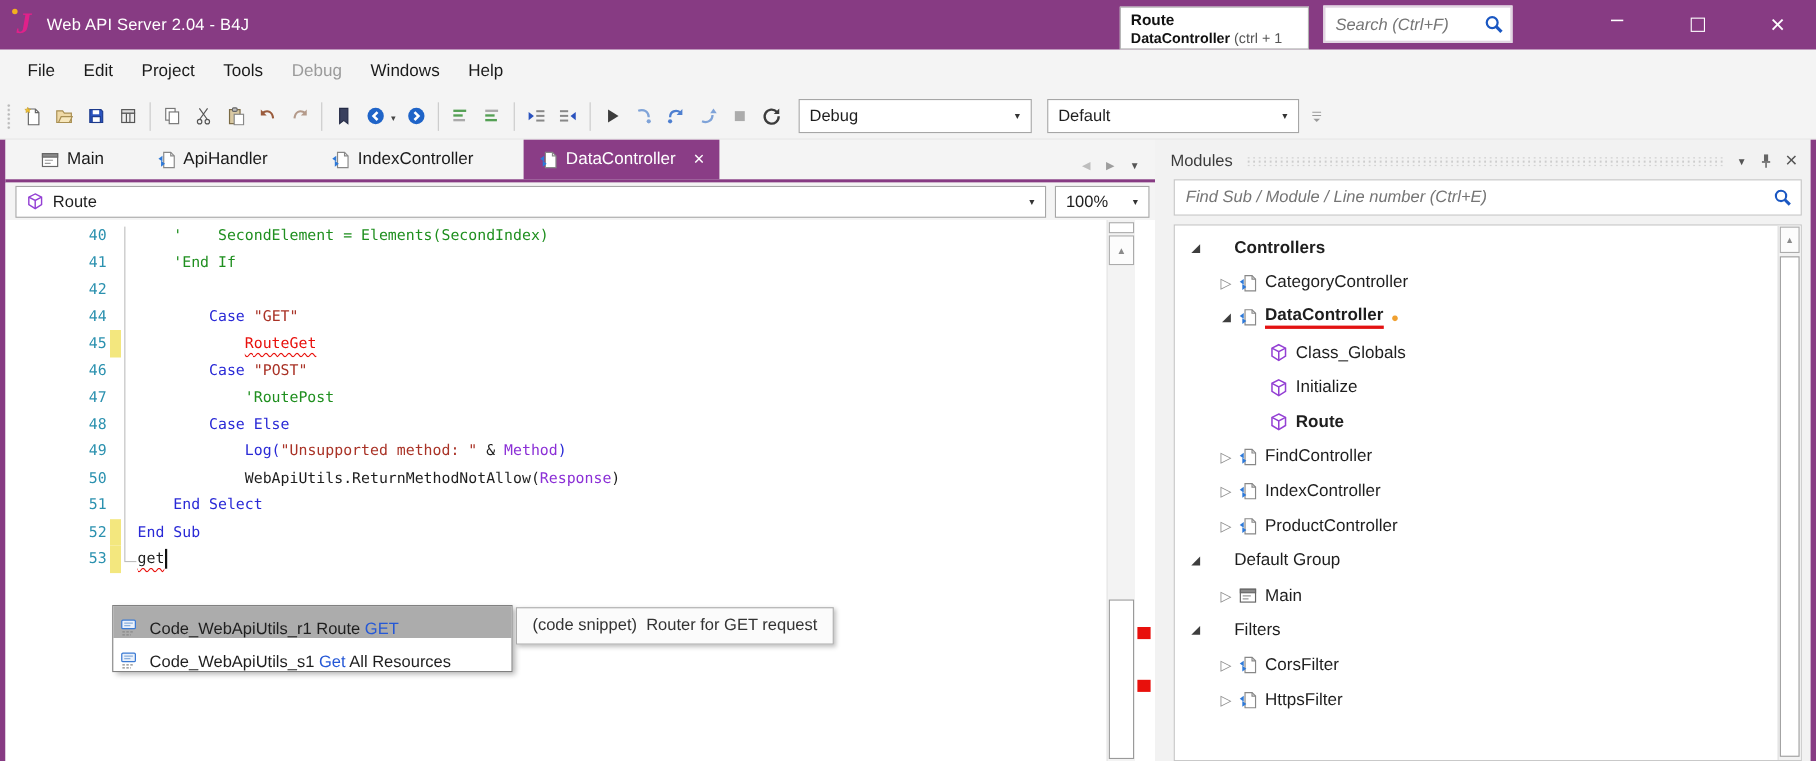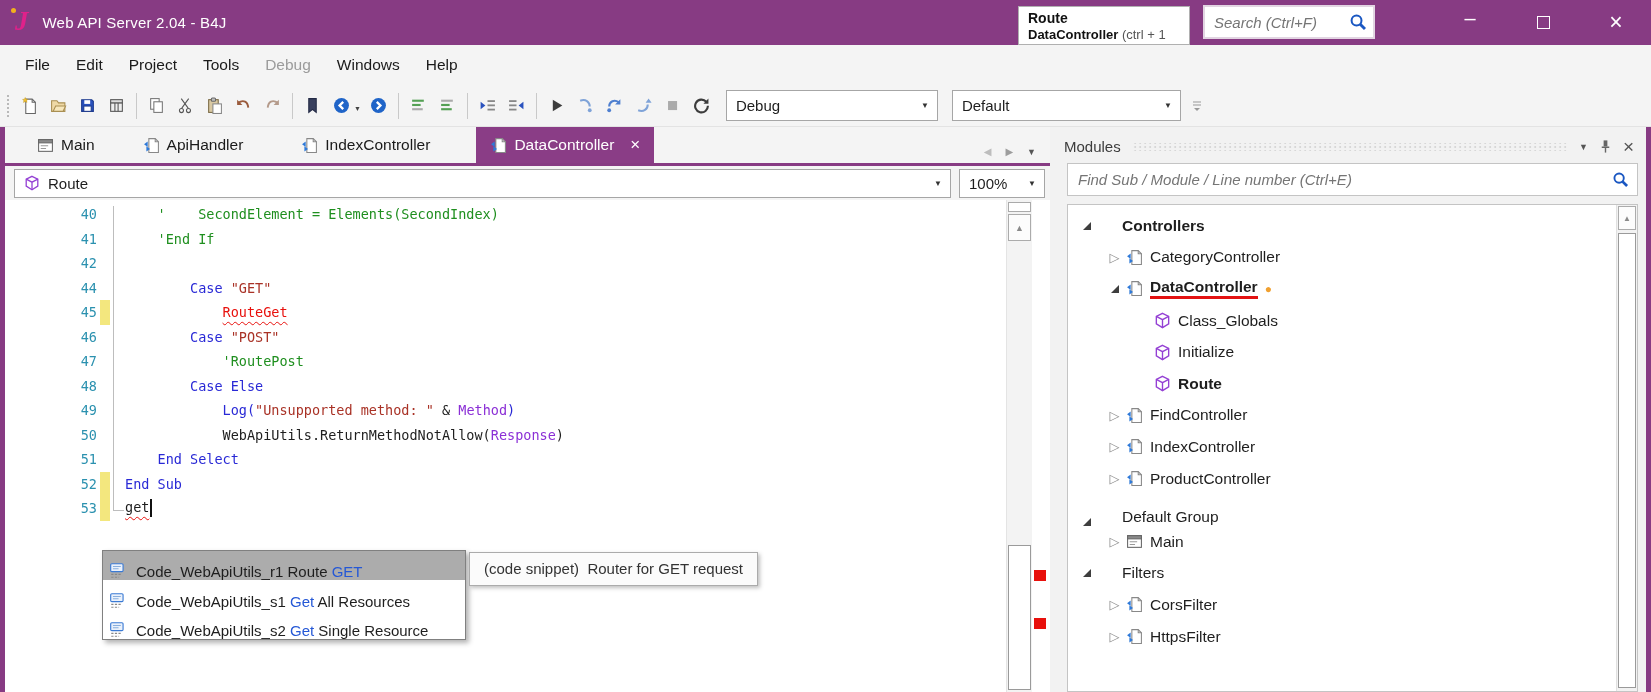--- a/index.html
+++ b/index.html
@@ -481,30 +481,20 @@
             <div class="ac-row">
               <span class="icon">
                 <svg width="18" height="18" viewBox="0 0 16 16" fill="none" stroke-width="1">
                   <rect x="1.5" y="1.5" width="11" height="7" rx="1" fill="#eaf1fb" stroke="#3a7ad4"></rect>
                   <path d="M3.5 4h7M3.5 6h5" stroke="#88aedd"></path>
                   <path d="M2 11h9M2 13.5h7" stroke="#888" stroke-dasharray="2 1.2"></path>
                 </svg>
               </span>
               <span><span>Code_WebApiUtils_s1 </span><span class="ac-kw">Get</span><span> All Resources</span></span>
             </div>
-            <div class="ac-row">
-              <span class="icon">
-                <svg width="18" height="18" viewBox="0 0 16 16" fill="none" stroke-width="1">
-                  <rect x="1.5" y="1.5" width="11" height="7" rx="1" fill="#eaf1fb" stroke="#3a7ad4"></rect>
-                  <path d="M3.5 4h7M3.5 6h5" stroke="#88aedd"></path>
-                  <path d="M2 11h9M2 13.5h7" stroke="#888" stroke-dasharray="2 1.2"></path>
-                </svg>
-              </span>
-              <span><span>Code_WebApiUtils_s2 </span><span class="ac-kw">Get</span><span> Single Resource</span></span>
-            </div>
           </div>
         <div class="ac-tooltip">(code snippet)  Router for GET request</div>
 
         <div class="vscroll">
           <div class="vs-split"></div>
           <div class="vs-up">▲</div>
           <div class="vs-thumb"></div>
         </div>
         <div class="marker-strip">
           <div class="rmark" style="top:370px"></div>
@@ -641,21 +631,21 @@
               <span class="icon">
                 <svg width="17" height="17" viewBox="0 0 16 16" fill="none" stroke-width="1">
                   <path d="M5.5 1.5h6l3 3v10h-9z" fill="#fff" stroke="#888"></path>
                   <path d="M11.5 1.5v3h3" stroke="#888"></path>
                   <path d="M1 6.8l3.4-2.5v5z" fill="#2e79d8"></path>
                   <path d="M6.6 11.2l-3.4 2.5v-5z" fill="#2e79d8"></path>
                 </svg>
               </span>
               <span class="lbl">ProductController</span>
             </div>
-            <div class="trow" style="padding-left: 10px; align-items: flex-end;">
+            <div class="trow" style="padding-left: 10px;">
               <span class="arrow">
                 <span class="tri-open"></span>
               </span>
               <span class="icon">
                 <svg width="17" height="17" viewBox="0 0 16 16" fill="none" stroke-width="1"></svg>
               </span>
               <span class="lbl">Default Group</span>
             </div>
             <div class="trow" style="padding-left: 38px;">
               <span class="arrow">

